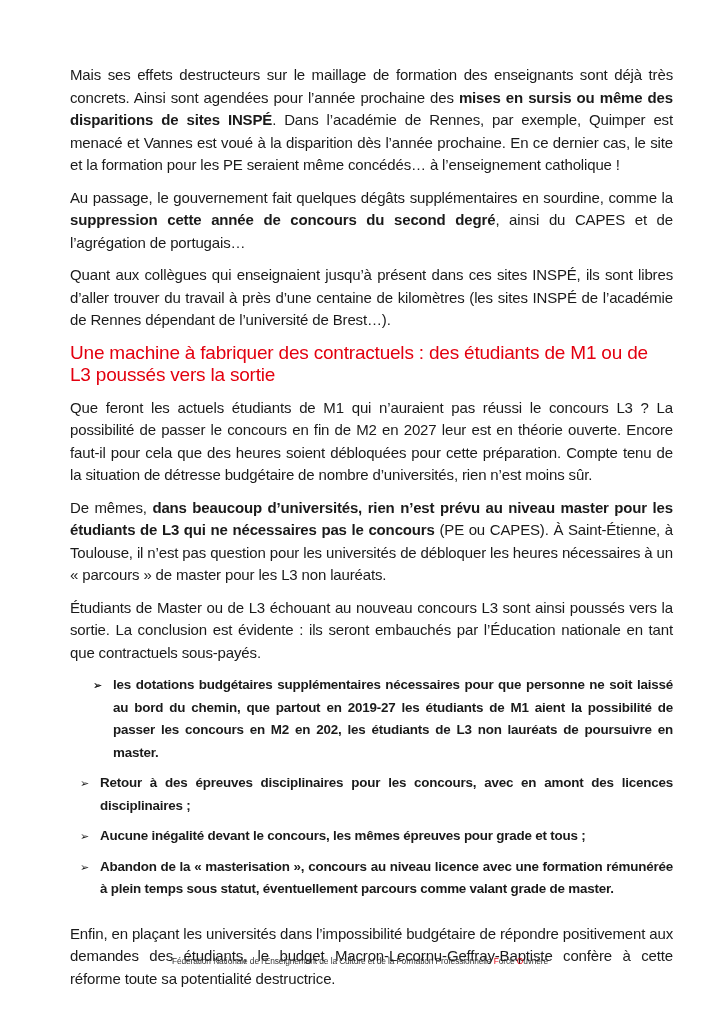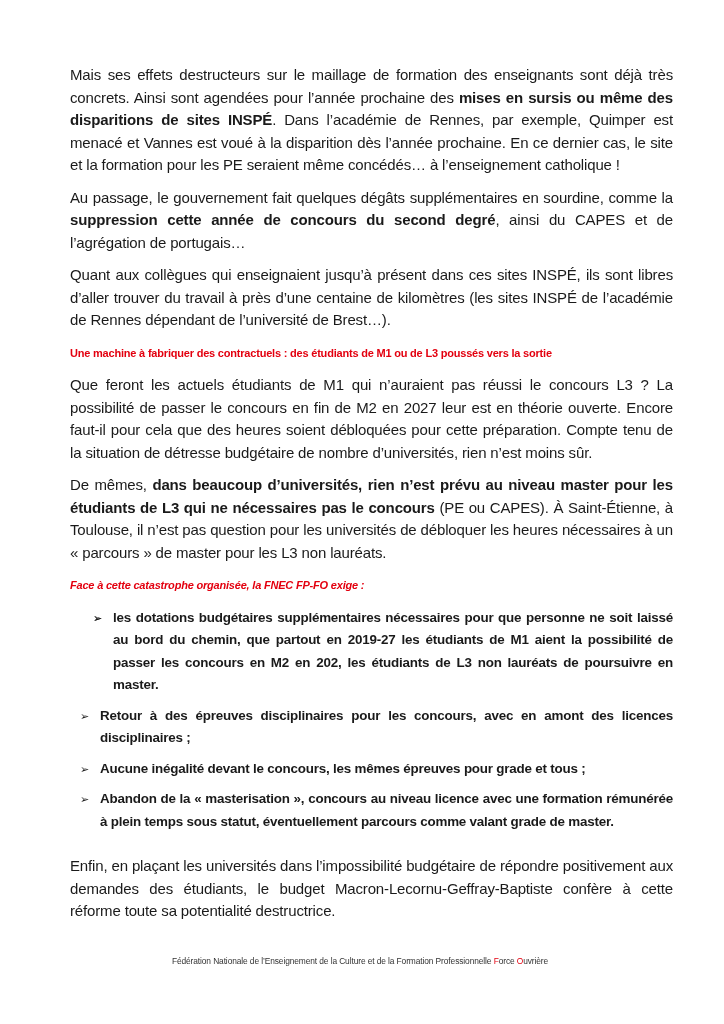--- a/index.html
+++ b/index.html
@@ -1,21 +1,21 @@
 <!DOCTYPE html>
 <html><head>
 <meta charset="utf-8">
 <style>
   html, body { margin: 0; padding: 0; background: #ffffff; }
   body { width: 724px; height: 1024px; position: relative; overflow: hidden;
          font-family: "Liberation Sans", "DejaVu Sans", sans-serif; color: #1a1a1a; }
   .page { position: absolute; left: 70px; top: 64px; width: 603px; }
   p { margin: 0 0 10px 0; font-size: 15px; line-height: 22.5px; text-align: justify; letter-spacing: -0.15px; }
   .b { font-weight: bold; }
-  h2 { margin: 0 0 10px 0; font-size: 11px; line-height: 22.5px; color: #e3000f; font-weight: bold; letter-spacing: -0.2px; }
+  h2 { margin: 0 0 10px 0; font-size: 19px; line-height: 22.5px; color: #e3000f; font-weight: normal; letter-spacing: -0.2px; }
   h2.it { font-style: italic; }
   ul { list-style: none; margin: 0 0 8px 0; padding: 0; }
   ul li { position: relative; font-size: 13.4px; line-height: 22.5px; font-weight: bold; text-align: justify; letter-spacing: -0.2px; margin-bottom: 8px; }
   ul.l1 li { padding-left: 43px; }
   ul.l1 li .arr { left: 23px; }
   ul.l2 li { padding-left: 30px; }
   ul.l2 li .arr { left: 10px; }
   .arr { position: absolute; top: 0; font-size: 11px; font-weight: normal; }
   .spacer { height: 14px; }
   .footer { position: absolute; left: 0; width: 720px; top: 955px; text-align: center; font-size: 8.4px; line-height: 12.5px; color: #333; letter-spacing: -0.1px; }
@@ -31,22 +31,22 @@
   <p><span>Au passage, le gouvernement fait quelques dégâts supplémentaires en sourdine, comme la </span><span class="b">suppression cette année de concours du second degré</span><span>, ainsi du CAPES et de l’agrégation de portugais…</span></p>
 
   <p>Quant aux collègues qui enseignaient jusqu’à présent dans ces sites INSPÉ, ils sont libres d’aller trouver du travail à près d’une centaine de kilomètres (les sites INSPÉ de l’académie de Rennes dépendant de l’université de Brest…).</p>
 
   <h2>Une machine à fabriquer des contractuels : des étudiants de M1 ou de L3 poussés vers la sortie</h2>
 
   <p>Que feront les actuels étudiants de M1 qui n’auraient pas réussi le concours L3 ? La possibilité de passer le concours en fin de M2 en 2027 leur est en théorie ouverte. Encore faut-il pour cela que des heures soient débloquées pour cette préparation. Compte tenu de la situation de détresse budgétaire de nombre d’universités, rien n’est moins sûr.</p>
 
   <p><span>De mêmes, </span><span class="b">dans beaucoup d’universités, rien n’est prévu au niveau master pour les étudiants de L3 qui ne nécessaires pas le concours</span><span> (PE ou CAPES). À Saint-Étienne, à Toulouse, il n’est pas question pour les universités de débloquer les heures nécessaires à un « parcours » de master pour les L3 non lauréats.</span></p>
 
+  <p>Étudiants de Master ou de L3 échouant au nouveau concours L3 sont ainsi poussés vers la sortie. La conclusion est évidente : ils seront embauchés par l’Éducation nationale en tant que contractuels sous-payés.</p>
 
-  <h2 class="it">Face à cette catastrophe organisée, la FNEC FP-FO exige :</h2>
 
   <ul class="l1">
     <li><span class="arr">➢</span></li>
     <li><span class="arr">➢</span><span>les dotations budgétaires supplémentaires nécessaires pour que personne ne soit laissé au bord du chemin, que partout en 2019-27 les étudiants de M1 aient la possibilité de passer les concours en M2 en 202, les étudiants de L3 non lauréats de poursuivre en master.</span></li>
   </ul>
 
 
   <ul class="l2">
     <li><span class="arr">➢</span><span>Retour à des épreuves disciplinaires pour les concours, avec en amont des licences disciplinaires ;</span></li>
     <li><span class="arr">➢</span><span>Aucune inégalité devant le concours, les mêmes épreuves pour grade et tous ;</span></li>

